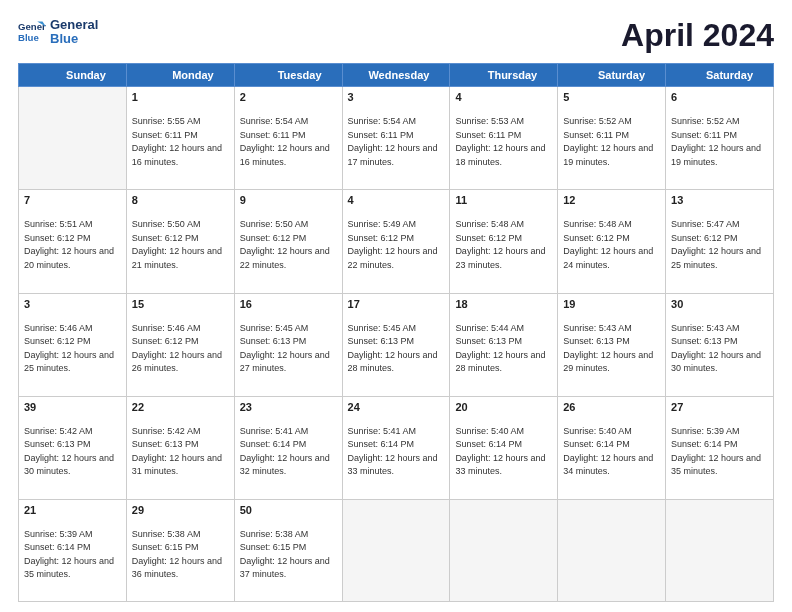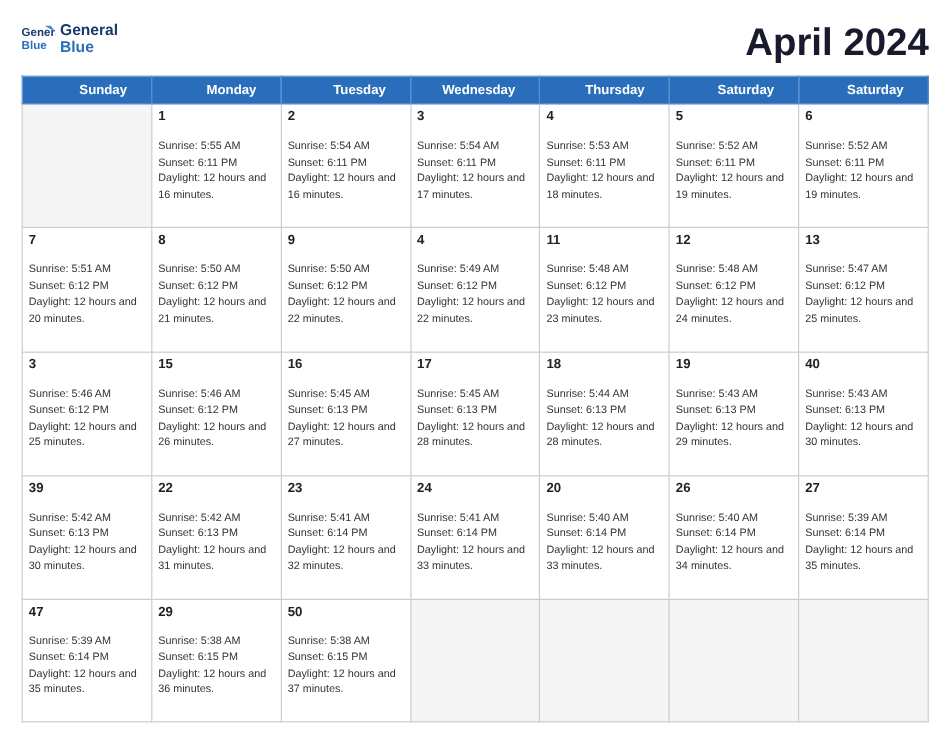--- a/index.html
+++ b/index.html
@@ -199,21 +199,21 @@
           </td>
           <td>
             <span class="day-num">18</span>
 <div class="day-info">Sunrise: 5:44 AM<br>Sunset: 6:13 PM<br>Daylight: 12 hours and 28 minutes.</div>
           </td>
           <td>
             <span class="day-num">19</span>
 <div class="day-info">Sunrise: 5:43 AM<br>Sunset: 6:13 PM<br>Daylight: 12 hours and 29 minutes.</div>
           </td>
           <td>
-            <span class="day-num">40</span>
+            <span class="day-num">30</span>
 <div class="day-info">Sunrise: 5:43 AM<br>Sunset: 6:13 PM<br>Daylight: 12 hours and 30 minutes.</div>
           </td>
         </tr>
         <tr>
           <td>
             <span class="day-num">39</span>
 <div class="day-info">Sunrise: 5:42 AM<br>Sunset: 6:13 PM<br>Daylight: 12 hours and 30 minutes.</div>
           </td>
           <td>
             <span class="day-num">22</span>
@@ -235,21 +235,21 @@
             <span class="day-num">26</span>
 <div class="day-info">Sunrise: 5:40 AM<br>Sunset: 6:14 PM<br>Daylight: 12 hours and 34 minutes.</div>
           </td>
           <td>
             <span class="day-num">27</span>
 <div class="day-info">Sunrise: 5:39 AM<br>Sunset: 6:14 PM<br>Daylight: 12 hours and 35 minutes.</div>
           </td>
         </tr>
         <tr>
           <td>
-            <span class="day-num">47</span>
+            <span class="day-num">21</span>
 <div class="day-info">Sunrise: 5:39 AM<br>Sunset: 6:14 PM<br>Daylight: 12 hours and 35 minutes.</div>
           </td>
           <td>
             <span class="day-num">29</span>
 <div class="day-info">Sunrise: 5:38 AM<br>Sunset: 6:15 PM<br>Daylight: 12 hours and 36 minutes.</div>
           </td>
           <td>
             <span class="day-num">50</span>
 <div class="day-info">Sunrise: 5:38 AM<br>Sunset: 6:15 PM<br>Daylight: 12 hours and 37 minutes.</div>
           </td>

